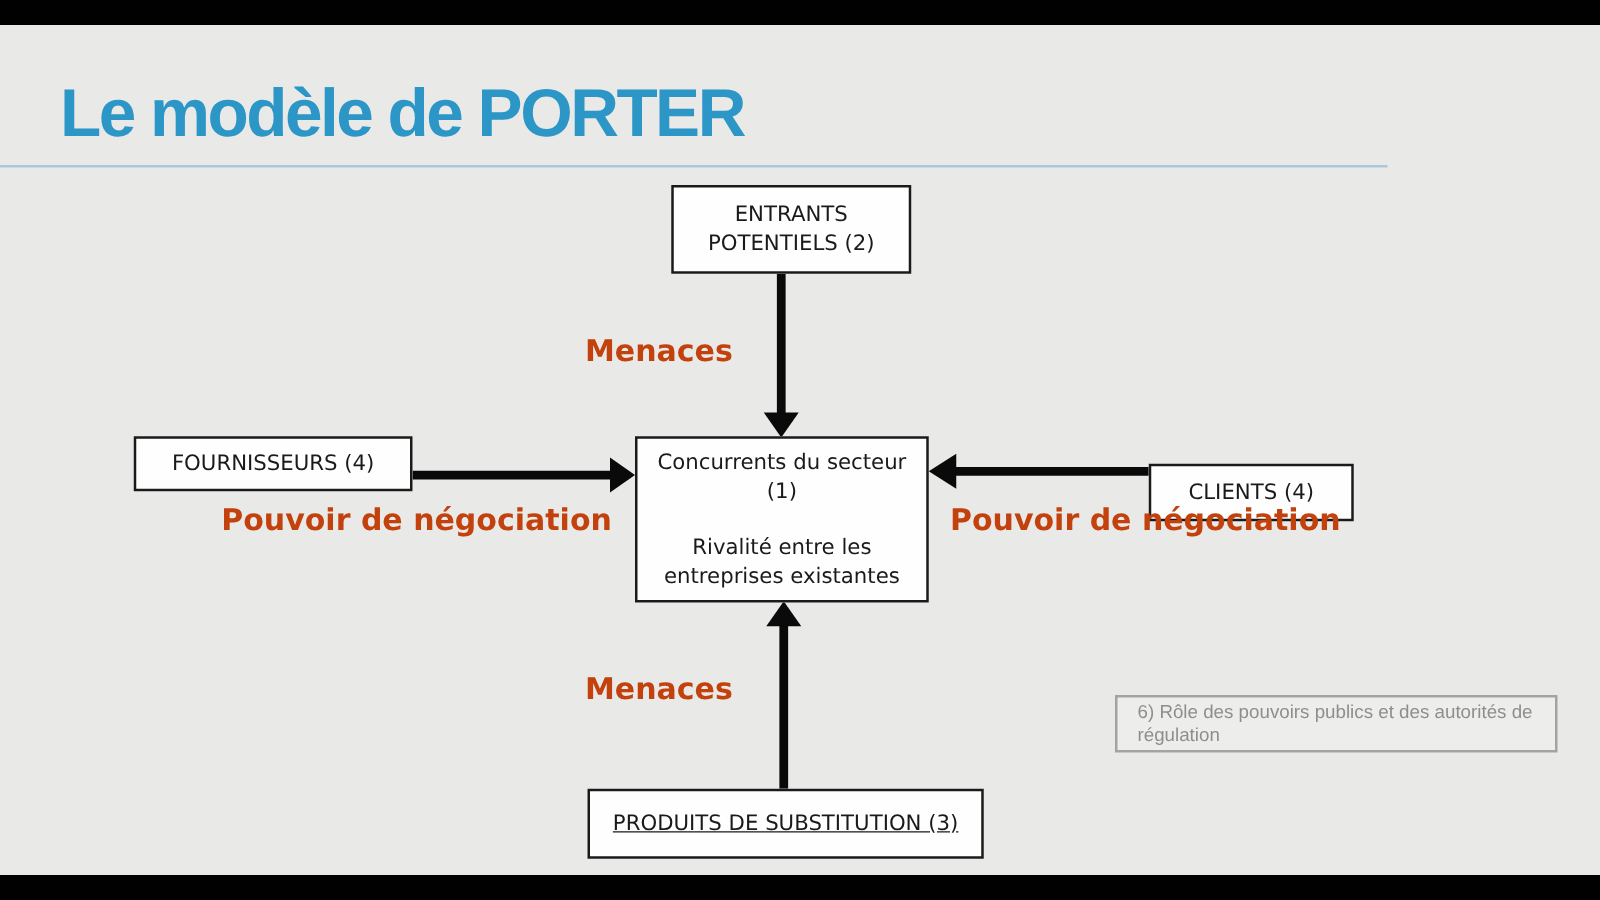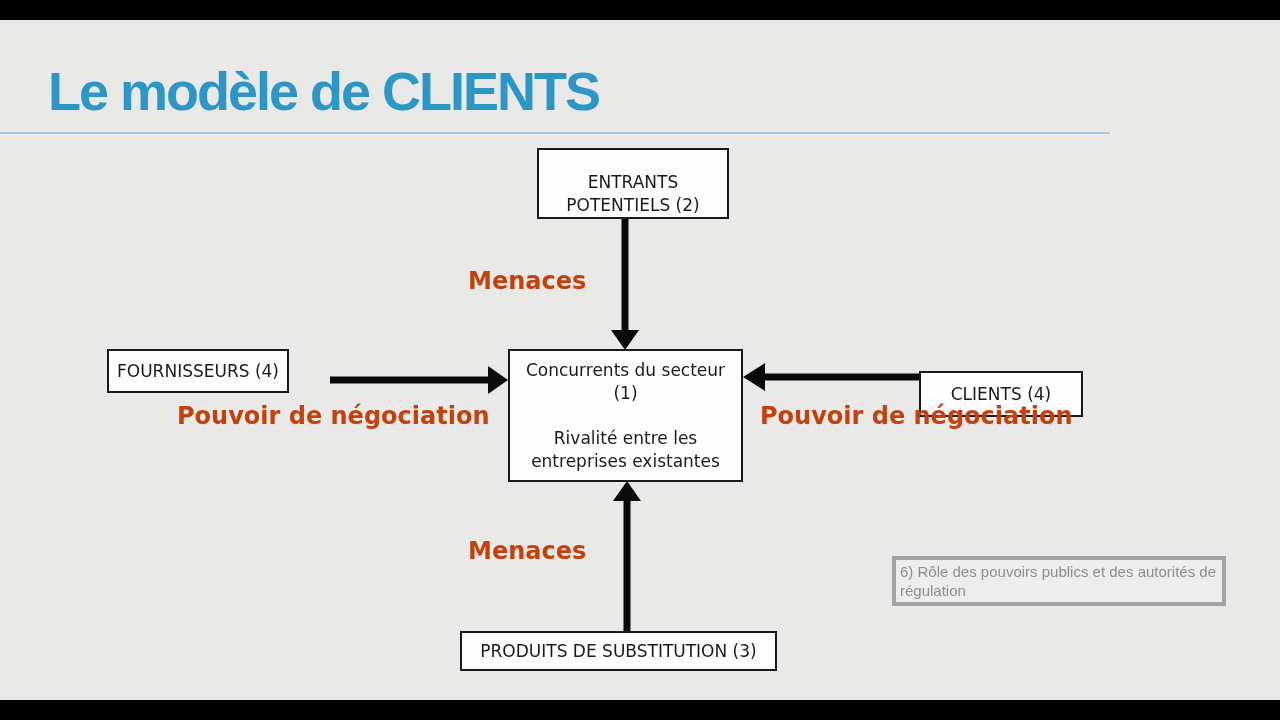--- a/index.html
+++ b/index.html
@@ -25,54 +25,54 @@
     position:absolute;left:0;top:112px;width:1110px;height:2px;
     background:#AAC7DB;
   }
   
   .dbox{
     position:absolute;background:#FEFEFE;border:2px solid #1A1A1A;
     color:#1A1A1A;font-size:17px;line-height:23px;text-align:center;
     display:flex;align-items:center;justify-content:center;
     box-sizing:border-box;
   }
-  .box-entrants{left:537px;top:128px;width:192px;height:71px;padding:0 8px;align-items:flex-end;}
-  .box-fournisseurs{left:107px;top:329px;width:182px;height:44px;}
+  .box-entrants{left:537px;top:128px;width:192px;height:71px;padding:0 8px;}
+  .box-fournisseurs{left:107px;top:329px;width:223px;height:44px;}
   .box-clients{left:919px;top:327px;width:164px;height:46px;margin-top:24px;}
   .box-concurrents{left:508px;top:329px;width:235px;height:133px;flex-direction:column;padding:6px 13px;}
   .box-concurrents .cline{display:block;}
   .box-concurrents .gap{height:22px;}
-  .box-substitution{left:460px;top:611px;width:317px;height:40px;}
+  .box-substitution{left:470px;top:611px;width:317px;height:56px;text-decoration:underline;}
   .arrow-label{
     position:absolute;color:#c2410c;font-size:24px;font-weight:bold;
     white-space:nowrap;
   }
   .lbl-menaces-top{left:468px;top:247px;}
   .lbl-menaces-bottom{left:468px;top:517px;}
   .lbl-pouvoir-left{left:177px;top:382px;}
   .lbl-pouvoir-right{left:760px;top:382px;}
   .note-box{
     position:absolute;left:892px;top:536px;width:318px;
-    border:4px solid #a3a3a3;background:#EDEDEC;
+    border:2px solid #a3a3a3;background:#EDEDEC;
     color:#8E8E8E;font-family:"Liberation Sans",sans-serif;
-    font-size:15px;line-height:19px;padding:2px 4px;
+    font-size:15px;line-height:19px;padding:2px 16px;
   }
   .arrows-svg{position:absolute;left:0;top:0;width:1280px;height:680px;pointer-events:none;}
   .arrows-svg line{stroke:#0A0A0A;stroke-width:7;}
   .arrows-svg polygon{fill:#0A0A0A;}
 </style>
 </head>
 <body>
 
 <div class="letterbox bar-top"></div>
 <div class="letterbox bar-bottom"></div>
 
 <div class="slide">
 
-  <div class="slide-title">Le modèle de CLIENTS</div>
+  <div class="slide-title">Le modèle de PORTER</div>
   <div class="title-divider"></div>
 
   <svg class="arrows-svg" viewBox="0 0 1280 680" xmlns="http://www.w3.org/2000/svg">
     <g>
       <line x1="625" y1="199" x2="625" y2="312"></line>
       <polygon points="611,310 639,310 625,330"></polygon>
     </g>
     <g>
       <line x1="627" y1="611" x2="627" y2="480"></line>
       <polygon points="613,481 641,481 627,461"></polygon>

